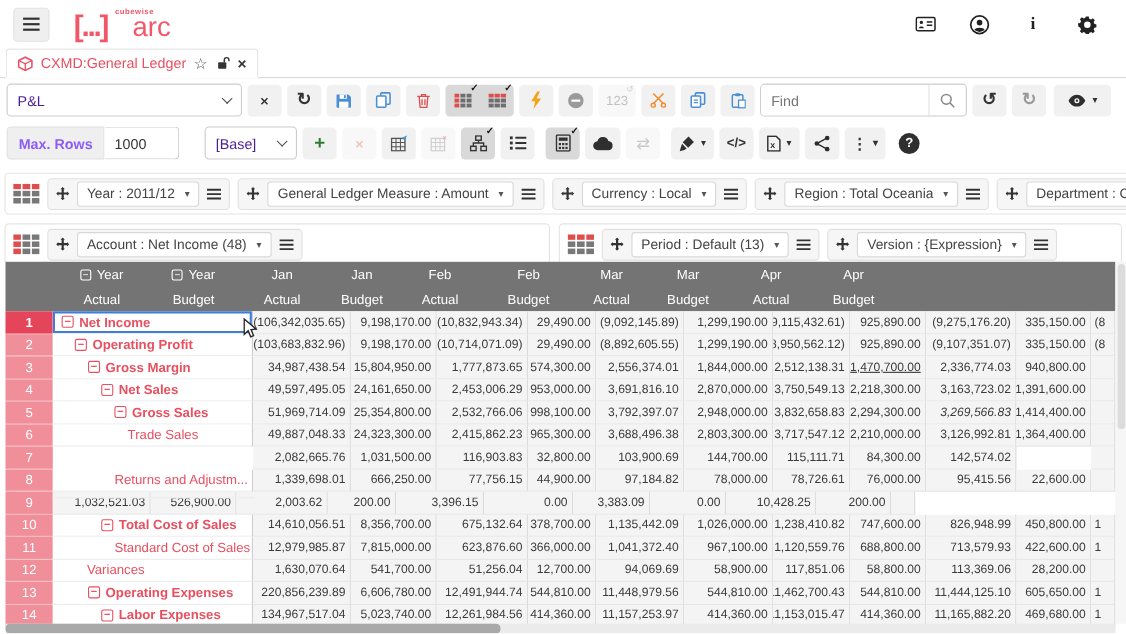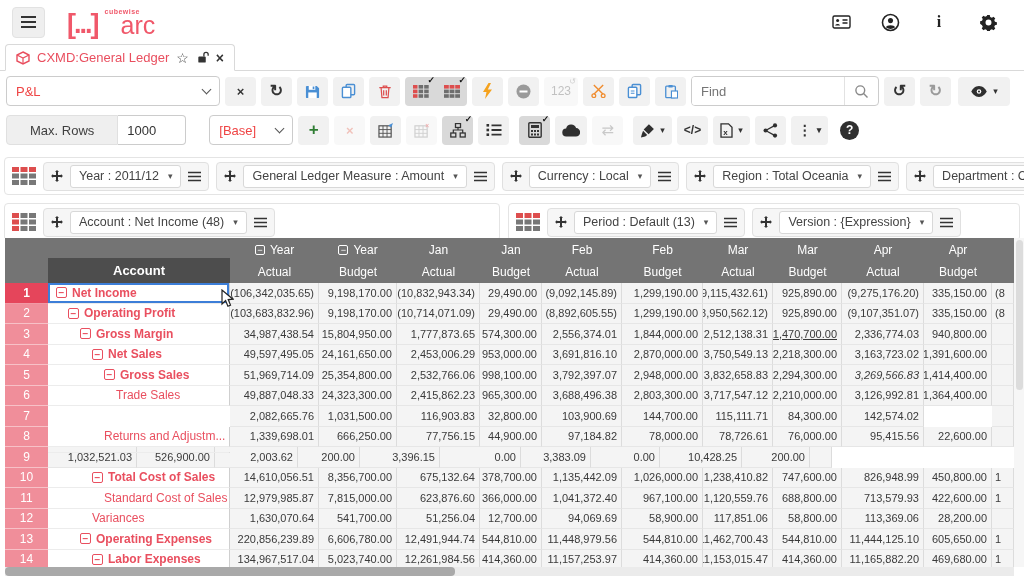--- a/index.html
+++ b/index.html
@@ -34,32 +34,32 @@
   .tb-row { display:flex; align-items:center; gap:5px; padding:5px 6px 4px 6px; }
   .tbtn { position:relative; height:29px; min-width:31px; background:#f1f1f1; border-radius:4px;
           display:inline-flex; align-items:center; justify-content:center; padding:0 7px;
           font-size:13px; color:#333; cursor:pointer; flex:none; }
   .tbtn.pressed { background:#d9d9d9; }
   .tbtn.disabled { opacity:.45; }
   .tgroup { display:flex; background:#d9d9d9; border-radius:4px; flex:none; }
   .tgroup .tbtn { background:transparent; }
   .check::after { content:"✓"; position:absolute; top:-2px; right:1px; font-size:9px; color:#111; font-weight:bold; }
   .tsel { height:30px; background:#fff; border:1px solid #ccc; border-radius:4px; display:flex; align-items:center;
-          justify-content:space-between; padding:0 9px; font-size:13px; color:#ef4444; cursor:pointer; flex:none; }
+          justify-content:space-between; padding:0 9px; font-size:13px; color:#4c1d95; cursor:pointer; flex:none; }
   .chev { width:7px; height:7px; border-right:1.6px solid #555; border-bottom:1.6px solid #555;
           transform:rotate(45deg); margin-top:-3px; flex:none; }
   .caret { font-size:9px; color:#333; margin-left:5px; }
   .findbox { display:flex; align-items:stretch; width:188px; height:30px; background:#fff; border:1px solid #ccc;
              border-radius:4px; overflow:hidden; flex:none; }
   .findbox input { flex:1; border:none; outline:none; padding:0 9px; font-size:13px; color:#333;
                    font-family:"Liberation Sans",sans-serif; min-width:0; }
   .findbox .fsearch { width:34px; border-left:1px solid #e2e2e2; display:flex; align-items:center; justify-content:center; cursor:pointer; }
   .glyph16 { font-size:16px; line-height:1; }
   .lbl-chip { height:30px; background:#efefef; border:1px solid #e0e0e0; border-radius:4px 0 0 4px; display:flex;
-              align-items:center; padding:0 23px; font-size:13px; color:#404040; flex:none; }
+              align-items:center; padding:0 10px; font-size:13px; color:#8b5cf6; flex:none;font-weight:bold; }
   .num-input { height:30px; width:68px; background:#fff; border:1px solid #ccc; border-left:none; border-radius:0 4px 4px 0;
                font-size:13px; color:#333; padding:0 9px; font-family:"Liberation Sans",sans-serif; outline:none; }
   .mini-undo { position:absolute; top:0px; right:2px; font-size:8px; color:#999; }
   .qmark { width:19px; height:19px; border-radius:50%; background:#2f2f2f; color:#fff; font-weight:bold; font-size:12px;
            display:flex; align-items:center; justify-content:center; }
 
   
   .dim-zone { padding:8px 4px 0 4px; display:flex; gap:8px; }
   .dimbar { border:1px solid #e4e4e4; border-radius:4px; background:#fff; height:38px; display:flex;
             align-items:center; gap:7px; padding:0 7px; }
@@ -502,23 +502,20 @@
         <svg width="13" height="11" viewBox="0 0 13 11">
             <path d="M0 1.5h13M0 5.5h13M0 9.5h13" stroke="#333" stroke-width="1.7"></path>
           </svg>
       </div>
     </div>
   </div>
 
   <div class="grid">
     <div class="ghead">
       <div class="gcorner"></div>
-      <div class="acct-head">
-        <div class="acct-head-inner">Account</div>
-      </div>
       <div style="display:flex">
           <div class="gcol" style="width: 89px;">
             <div class="gcol-top">
               <span class="hcollapse">−</span>
               <span>Year</span>
             </div>
             <div class="gcol-bot">Actual</div>
           </div>
           <div class="gcol" style="width: 78px;">
             <div class="gcol-top">
@@ -765,21 +762,21 @@
           <div class="vcell" style="width: 80px;">1,041,372.40</div>
           <div class="vcell" style="width: 81px;">967,100.00</div>
           <div class="vcell" style="width: 70px;">1,120,559.76</div>
           <div class="vcell" style="width: 69px;">688,800.00</div>
           <div class="vcell" style="width: 82px;">713,579.93</div>
           <div class="vcell" style="width: 68px;">422,600.00</div>
           <div class="vcell ovf">1</div>
         </div>
         <div class="grow">
           <div class="rownum">12</div>
-          <div class="acct" style="padding-left: 44px;">
+          <div class="acct" style="padding-left: 31px;">
             <span>Variances</span>
           </div>
           <div class="vcell" style="width: 89px;">1,630,070.64</div>
           <div class="vcell" style="width: 78px;">541,700.00</div>
           <div class="vcell" style="width: 83px;">51,256.04</div>
           <div class="vcell" style="width: 62px;">12,700.00</div>
           <div class="vcell" style="width: 80px;">94,069.69</div>
           <div class="vcell" style="width: 81px;">58,900.00</div>
           <div class="vcell" style="width: 70px;">117,851.06</div>
           <div class="vcell" style="width: 69px;">58,800.00</div>

